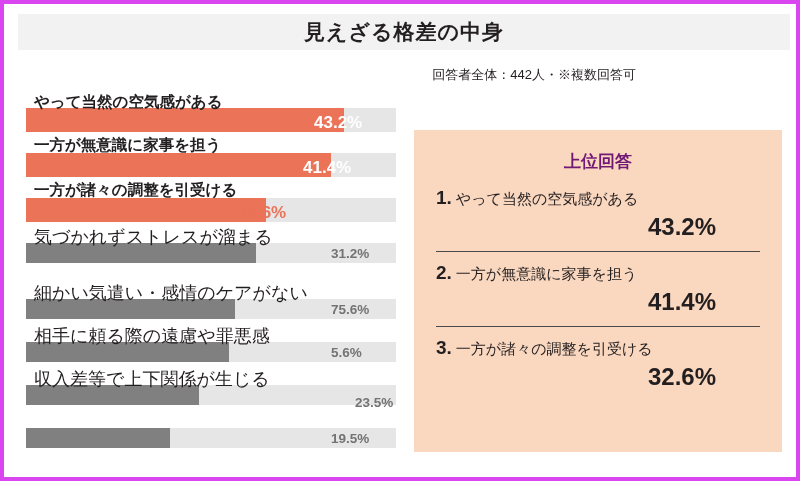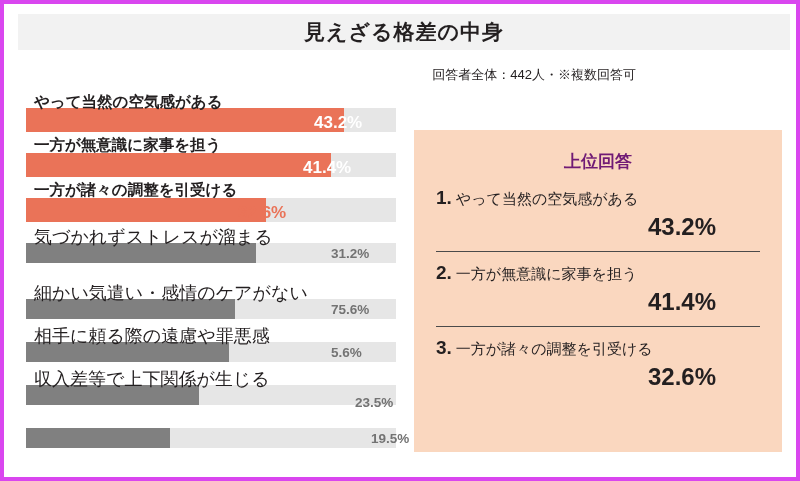--- a/index.html
+++ b/index.html
@@ -211,21 +211,21 @@
     <div class="bar-row row-low" style="height:40px;">
       <div class="bar-track" style="top:18px; width:370px;"></div>
       <div class="bar-fill" style="top:18px; width:173px; background:#808080;"></div>
       <div class="bar-label">収入差等で上下関係が生じる</div>
       <div class="bar-value" style="left:305px; top:29px;margin-left:24px;">23.5%</div>
     </div>
 
     <div class="bar-row row-low" style="height:40px;">
       <div class="bar-track" style="top:18px; width:370px;"></div>
       <div class="bar-fill" style="top:18px; width:144px; background:#808080;"></div>
-      <div class="bar-value" style="left:305px; top:22px;margin-left:40px;">19.5%</div>
+      <div class="bar-value" style="left:305px; top:22px;">19.5%</div>
     </div>
 
   </div>
 
   <div class="panel">
     <div class="panel-title">上位回答</div>
 
     <div class="rank-block">
       <div class="rank-line">
         <span class="rank-num">1.</span>

